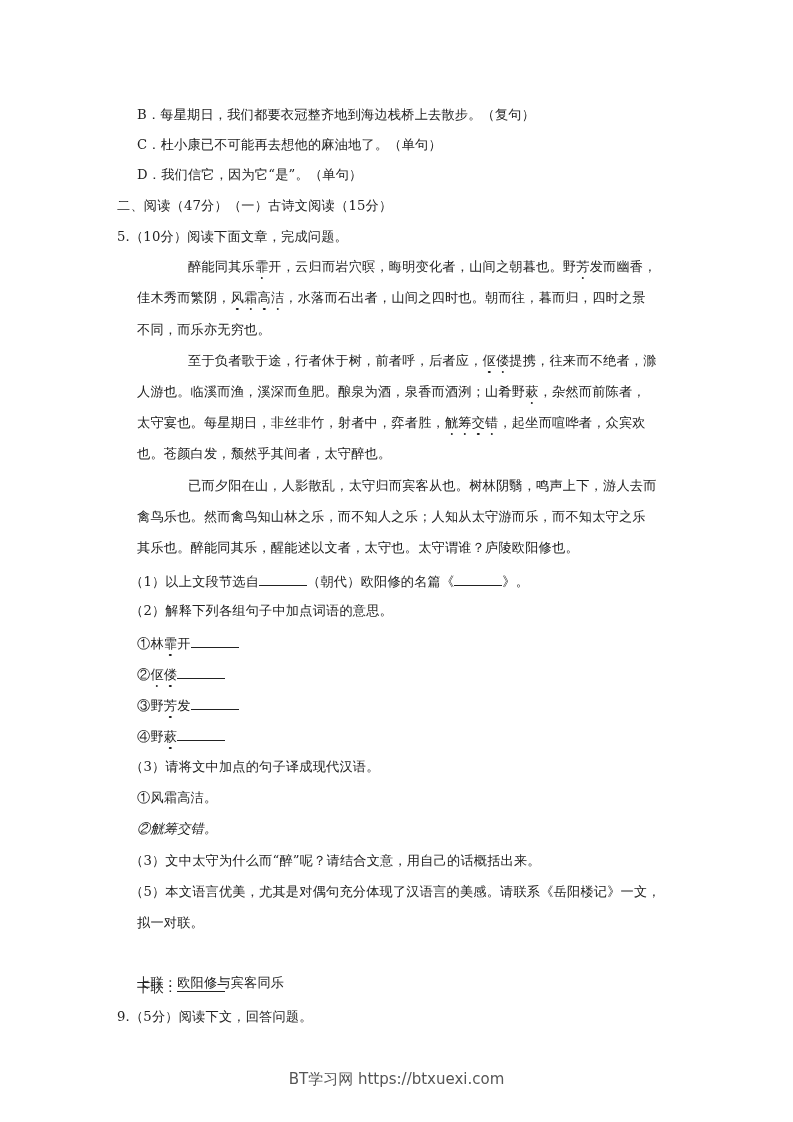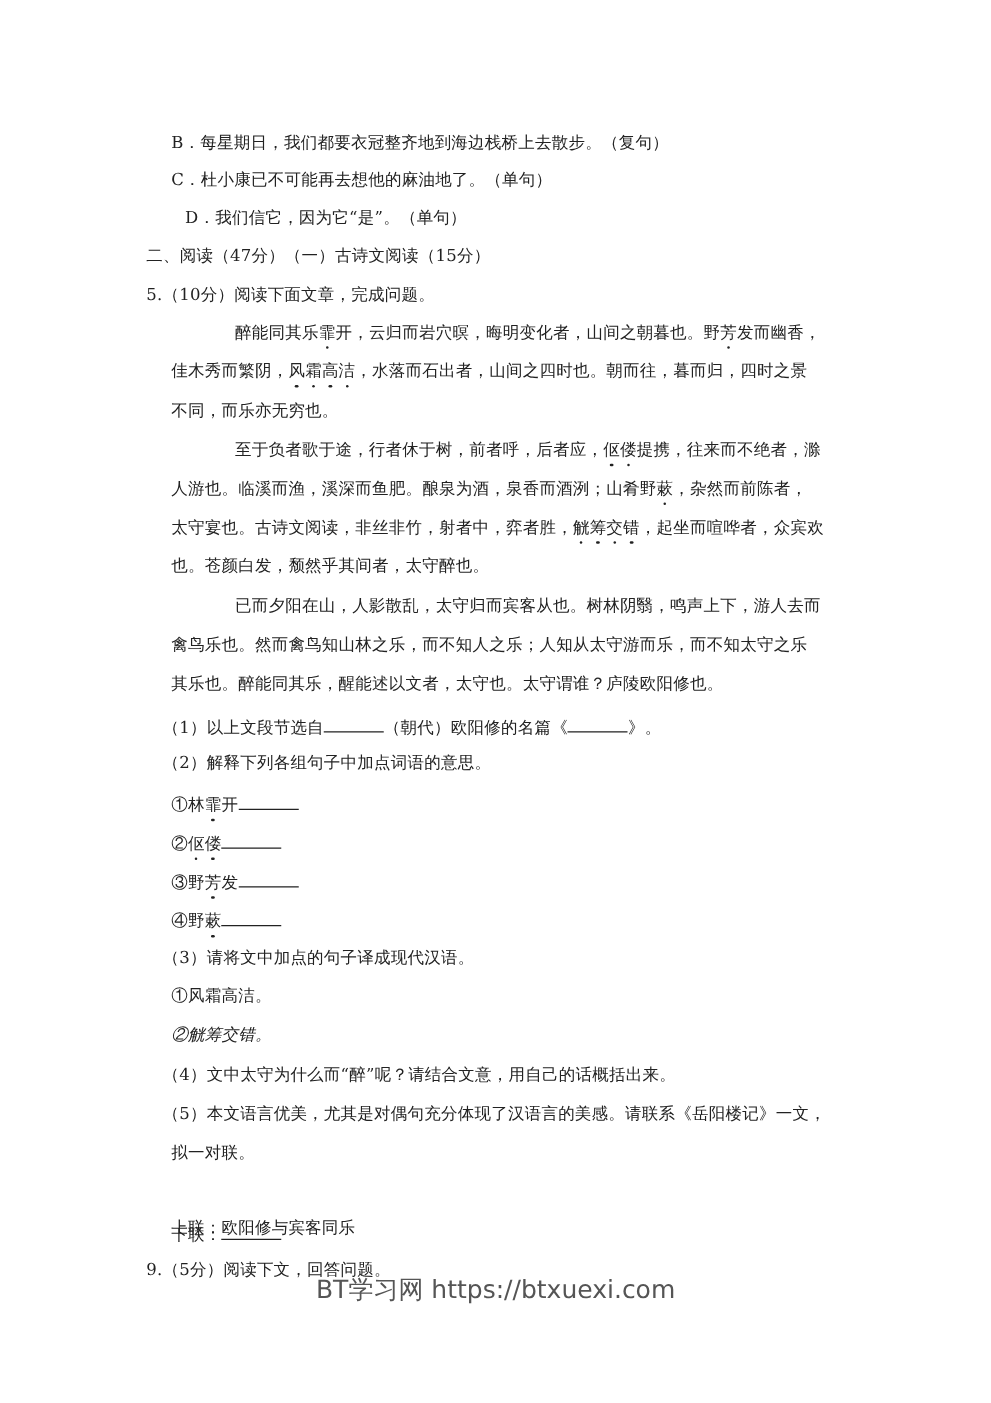--- a/index.html
+++ b/index.html
@@ -10,50 +10,50 @@
   .line {
     position: absolute; font-size: 13.2px; line-height: 18px; white-space: nowrap; letter-spacing: 0.2px;
   }
   .dot { position: relative; }
   .dot::after {
     content: ""; position: absolute; left: 50%; bottom: -5px; width: 2.4px; height: 2.4px;
     background: #222; border-radius: 50%; transform: translateX(-50%);
   }
   .blank { display: inline-block; border-bottom: 1px solid #222; height: 14px; vertical-align: baseline; }
   .footer {
-    position: absolute; top: 1018px; left: 0; width: 793px; text-align: center;
-    font-family: "DejaVu Sans", "Liberation Sans", sans-serif; font-size: 20px; color: #555;
+    position: absolute; top: 1070px; left: 0; width: 793px; text-align: center;
+    font-family: "DejaVu Sans", "Liberation Sans", sans-serif; font-size: 15px; color: #555;
   }
 </style>
 </head>
 <body>
 
 <div class="line" style="top:106px;left:137px;">B．每星期日，我们都要衣冠整齐地到海边栈桥上去散步。（复句）</div>
 <div class="line" style="top:136px;left:137px;">C．杜小康已不可能再去想他的麻油地了。（单句）</div>
-<div class="line" style="top:166px;left:148px;">D．我们信它，因为它“是”。（单句）</div>
+<div class="line" style="top:166px;left:137px;">D．我们信它，因为它“是”。（单句）</div>
 
 <div class="line" style="top:197px;left:117px;">二、阅读（47分）（一）古诗文阅读（15分）</div>
 <div class="line" style="top:228px;left:117px;">5.（10分）阅读下面文章，完成问题。</div>
 
 <div class="line" style="top:258px;left:188px;">
   <span>醉能同其乐</span><span class="dot">霏</span><span>开，云归而岩穴暝，晦明变化者，山间之朝暮也。野</span><span class="dot">芳</span><span>发而幽香，</span>
 </div>
 <div class="line" style="top:289px;left:137px;">
   <span>佳木秀而繁阴，</span><span class="dot">风</span><span class="dot">霜</span><span class="dot">高</span><span class="dot">洁</span><span>，水落而石出者，山间之四时也。朝而往，暮而归，四时之景</span>
 </div>
 <div class="line" style="top:321px;left:137px;">不同，而乐亦无穷也。</div>
 
 <div class="line" style="top:352px;left:188px;">
   <span>至于负者歌于途，行者休于树，前者呼，后者应，</span><span class="dot">伛</span><span class="dot">偻</span><span>提携，往来而不绝者，滁</span>
 </div>
 <div class="line" style="top:383px;left:137px;">
   <span>人游也。临溪而渔，溪深而鱼肥。酿泉为酒，泉香而酒洌；山肴野</span><span class="dot">蔌</span><span>，杂然而前陈者，</span>
 </div>
 <div class="line" style="top:414px;left:137px;">
-  <span>太守宴也。古诗文阅读，非丝非竹，射者中，弈者胜，</span><span class="dot">觥</span><span class="dot">筹</span><span class="dot">交</span><span class="dot">错</span><span>，起坐而喧哗者，众宾欢</span>
+  <span>太守宴也。每星期日，非丝非竹，射者中，弈者胜，</span><span class="dot">觥</span><span class="dot">筹</span><span class="dot">交</span><span class="dot">错</span><span>，起坐而喧哗者，众宾欢</span>
 </div>
 <div class="line" style="top:445px;left:137px;">也。苍颜白发，颓然乎其间者，太守醉也。</div>
 
 <div class="line" style="top:477px;left:188px;">已而夕阳在山，人影散乱，太守归而宾客从也。树林阴翳，鸣声上下，游人去而</div>
 <div class="line" style="top:508px;left:137px;">禽鸟乐也。然而禽鸟知山林之乐，而不知人之乐；人知从太守游而乐，而不知太守之乐</div>
 <div class="line" style="top:539px;left:137px;">其乐也。醉能同其乐，醒能述以文者，太守也。太守谓谁？庐陵欧阳修也。</div>
 
 <div class="line" style="top:571px;left:130px;">
   <span>（1）以上文段节选自</span><span class="blank" style="width:48px;"></span><span>（朝代）欧阳修的名篇《</span><span class="blank" style="width:48px;"></span><span>》。</span>
 </div>
@@ -69,21 +69,21 @@
   <span>③</span><span>野</span><span class="dot">芳</span><span>发</span><span class="blank" style="width:48px;"></span>
 </div>
 <div class="line" style="top:726px;left:137px;">
   <span>④</span><span>野</span><span class="dot">蔌</span><span class="blank" style="width:48px;"></span>
 </div>
 
 <div class="line" style="top:758px;left:130px;">（3）请将文中加点的句子译成现代汉语。</div>
 <div class="line" style="top:789px;left:137px;">①风霜高洁。</div>
 <div class="line" style="top:820px;left:137px;font-style:italic;">②觥筹交错。</div>
 
-<div class="line" style="top:852px;left:130px;">（4）文中太守为什么而“醉”呢？请结合文意，用自己的话概括出来。</div>
+<div class="line" style="top:852px;left:130px;">（3）文中太守为什么而“醉”呢？请结合文意，用自己的话概括出来。</div>
 
 <div class="line" style="top:883px;left:130px;">（5）本文语言优美，尤其是对偶句充分体现了汉语言的美感。请联系《岳阳楼记》一文，</div>
 <div class="line" style="top:914px;left:137px;">拟一对联。</div>
 <div class="line" style="top:946px;left:137px;margin-top:28px;">上联：欧阳修与宾客同乐</div>
 <div class="line" style="top:977px;left:137px;">
   <span>下联：</span><span class="blank" style="width:48px;"></span>
 </div>
 
 <div class="line" style="top:1008px;left:117px;">9.（5分）阅读下文，回答问题。</div>
 

